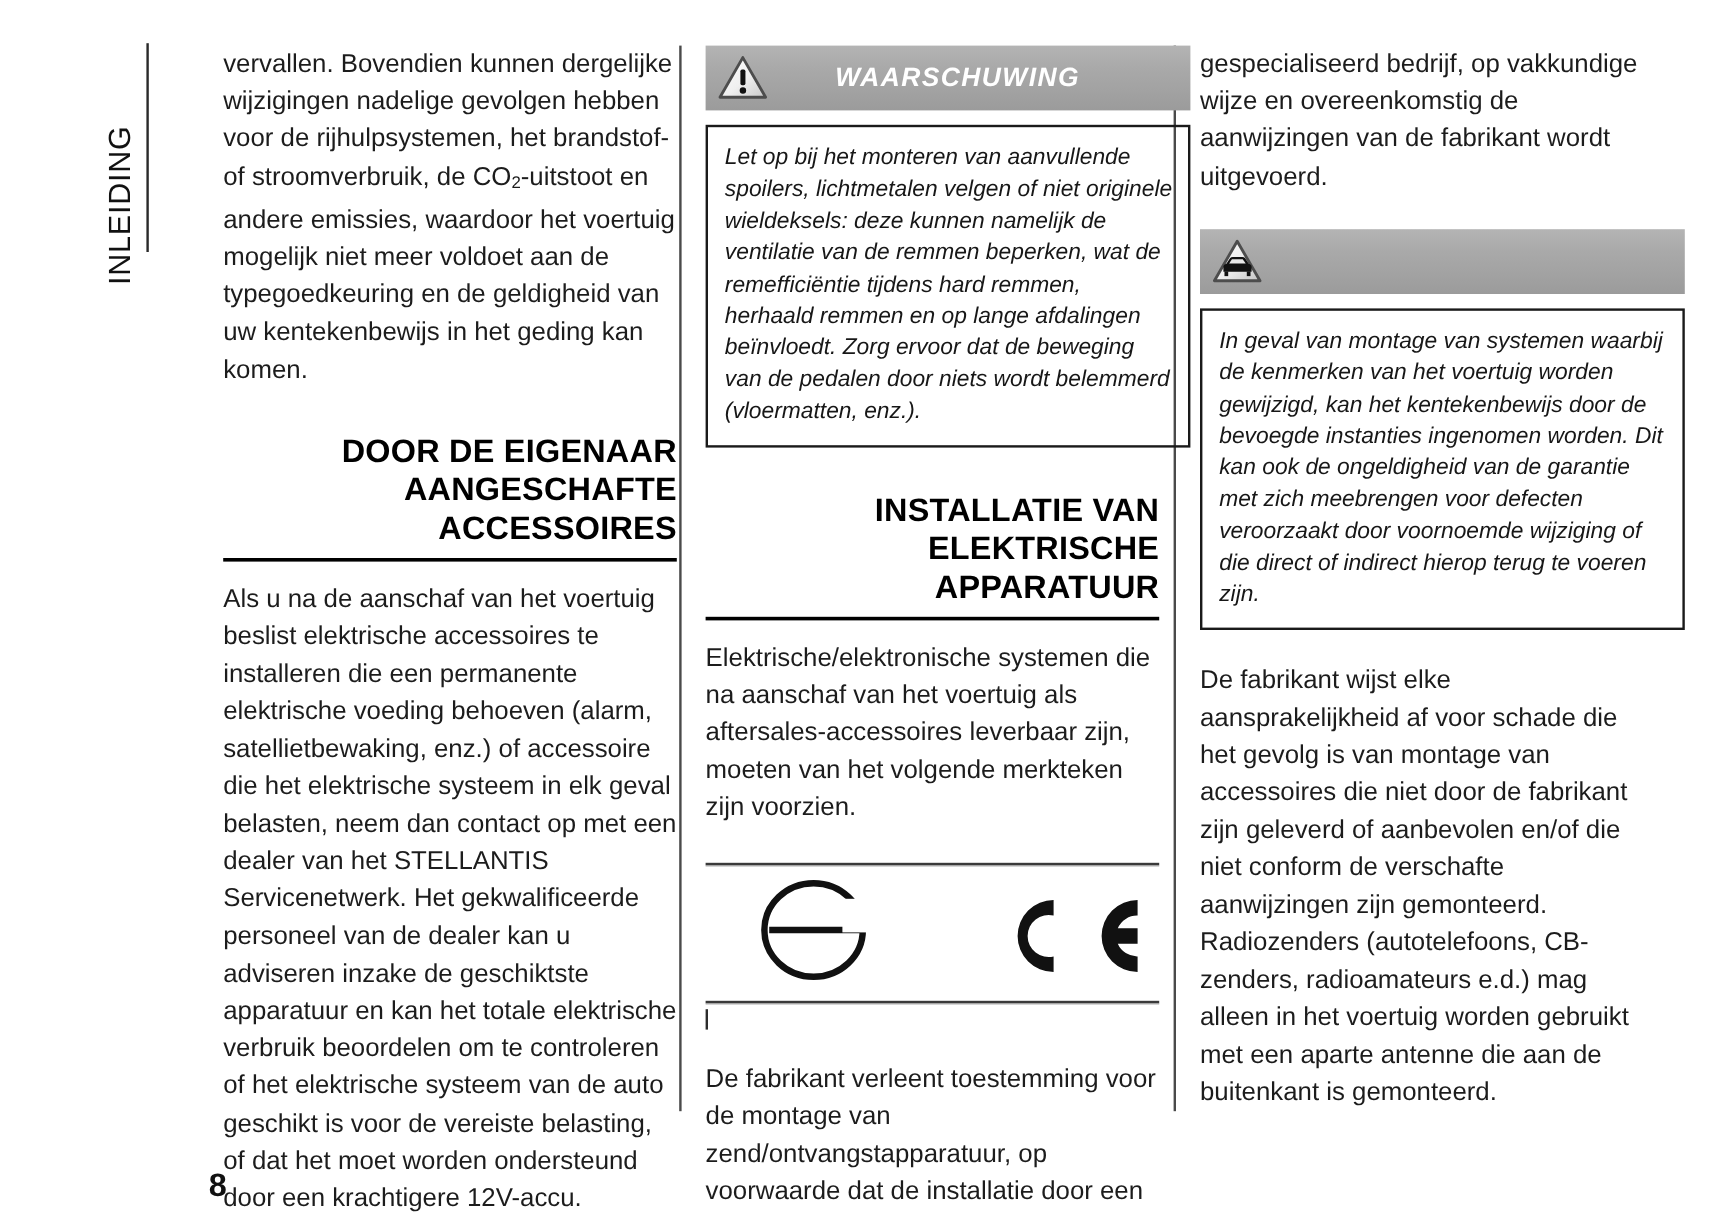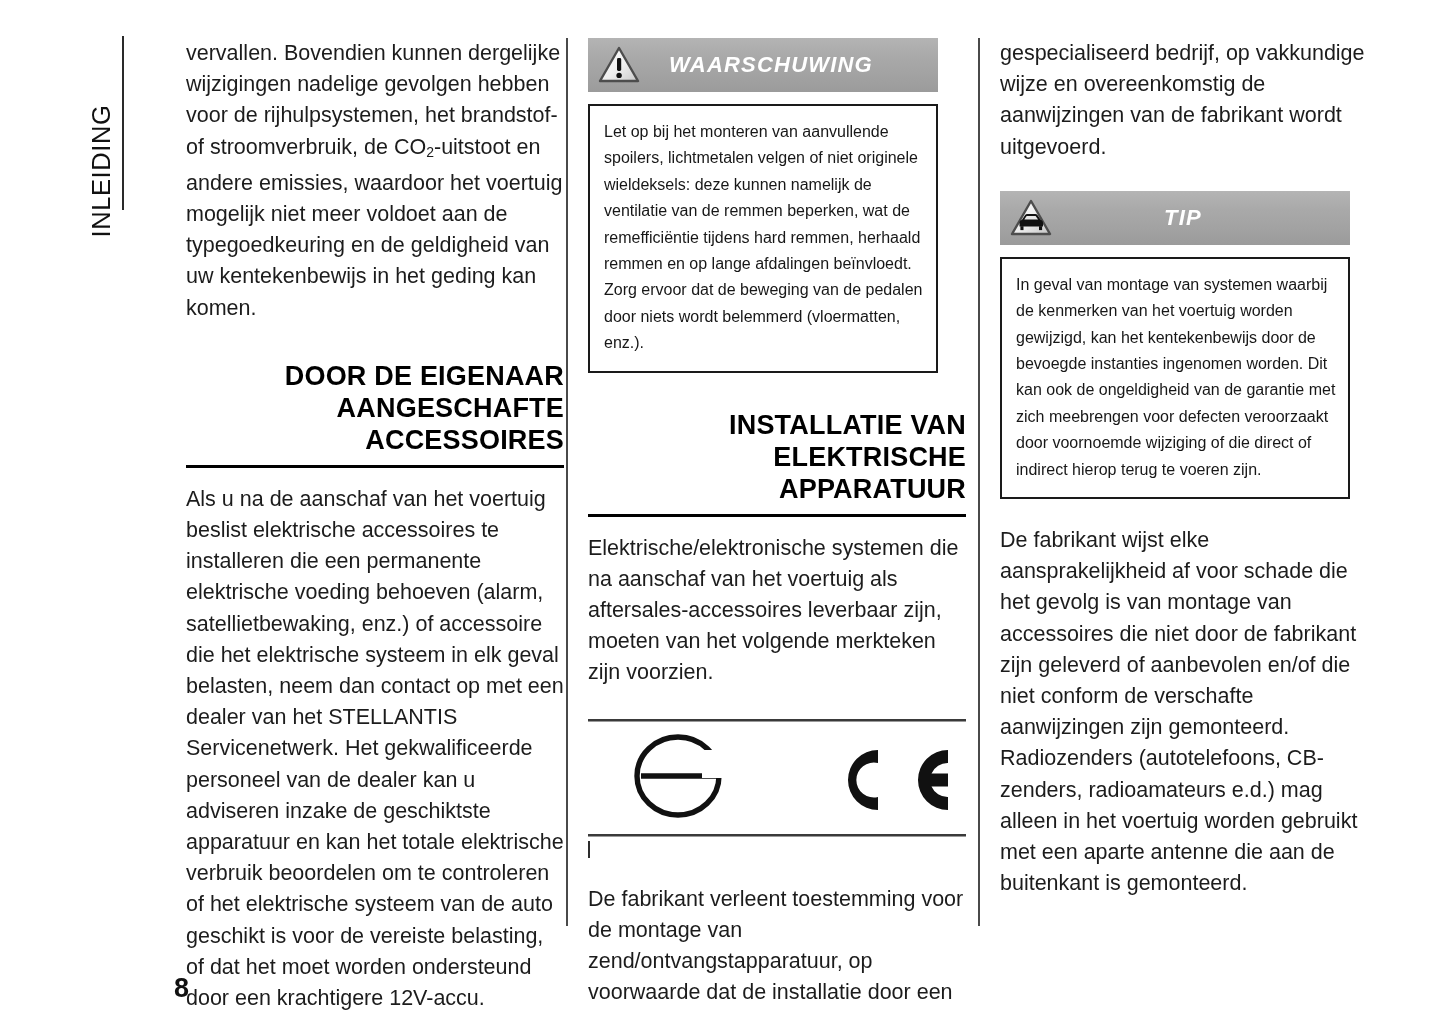--- a/index.html
+++ b/index.html
@@ -92,21 +92,21 @@
   }
   .head-rule {
     height: 3px;
     background: #000;
     margin-top: 9px;
     margin-bottom: 16px;
   }
   .head-block { margin-top: 36px; text-align: right; }
 
   
-  .callout { width: 350px; }
+  .callout { width: 404px; }
   .callout-header {
     position: relative;
     height: 54px;
     background: linear-gradient(to bottom,
                 #b4b4b4 0%, #a9a9a9 35%, #a2a2a2 70%, #9b9b9b 100%);
     display: flex;
     align-items: center;
   }
   .callout-header .icon-slot {
     width: 62px;
@@ -122,22 +122,23 @@
     font-weight: bold;
     font-style: italic;
     color: #ffffff;
     letter-spacing: 1.2px;
     padding-right: 46px;
   }
   .callout-body {
     border: 2px solid #1a1a1a;
     margin-top: 12px;
     padding: 13px 12px 14px 14px;
-    font-size: 16px;
+    font-size: 19px;
     line-height: 26.4px;
+    font-style: italic;
     color: #171717;
   }
 
   
   .figure-block { margin-top: 30px; }
   .fig-rule-top, .fig-rule-bottom {
     height: 0;
     border-top: 2px solid #3a3a3a;
     border-bottom: 1px solid #9a9a9a;
   }
@@ -267,21 +268,20 @@
                 <stop offset="100%" stop-color="#c4c4c4"></stop>
               </linearGradient>
             </defs>
             <path d="M22 3 L41 36 L3 36 Z" fill="url(#triGrad2)" stroke="#4d4d4d" stroke-width="2.4" stroke-linejoin="round"></path>
             <path d="M10.5 28.5 L10.5 24.5 Q10.5 22.2 13 21.7 L16 17.3 Q16.8 16.1 18.4 16.1 L26.2 16.1 Q27.8 16.1 28.6 17.3 L31.6 21.7 Q34 22.2 34 24.5 L34 28.5 Z" fill="#111"></path>
             <rect x="11.4" y="28.2" width="3.1" height="3.9" fill="#111"></rect>
             <rect x="30" y="28.2" width="3.1" height="3.9" fill="#111"></rect>
             <path d="M17.6 18.1 L26.6 18.1 L29.1 21.6 L15.3 21.6 Z" fill="#e8e8e8"></path>
           </svg>
         </div>
-        <div class="ctitle">TIP</div>
       </div>
       <div class="callout-body">In geval van montage van systemen waarbij de kenmerken van het voertuig worden gewijzigd, kan het kentekenbewijs door de bevoegde instanties ingenomen worden. Dit kan ook de ongeldigheid van de garantie met zich meebrengen voor defecten veroorzaakt door voornoemde wijziging of die direct of indirect hierop terug te voeren zijn.</div>
     </div>
 
     <p class="body" style="margin-top:26px;">De fabrikant wijst elke aansprakelijkheid af voor schade die het gevolg is van montage van accessoires die niet door de fabrikant zijn geleverd of aanbevolen en/of die niet conform de verschafte aanwijzingen zijn gemonteerd.</p>
 
 
     <p class="body">Radiozenders (autotelefoons, CB-zenders, radioamateurs e.d.) mag alleen in het voertuig worden gebruikt met een aparte antenne die aan de buitenkant is gemonteerd.</p>
   </div>
 

